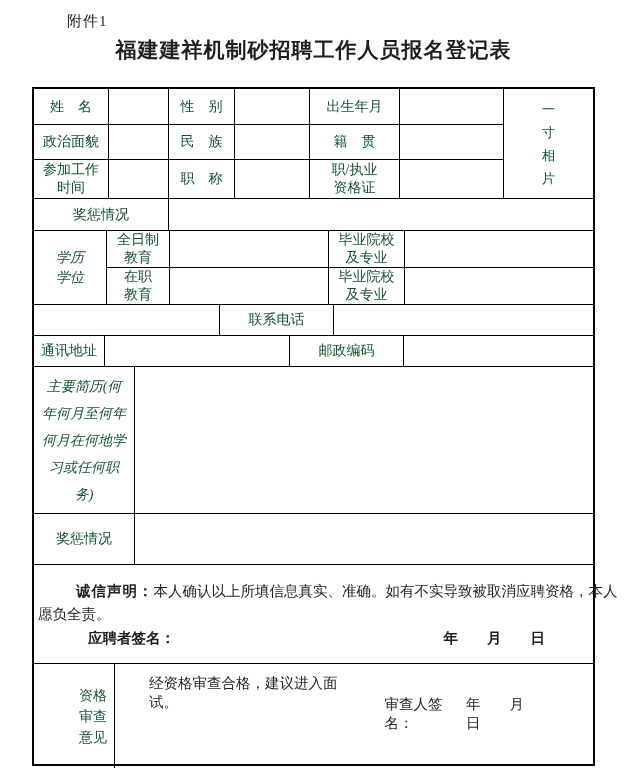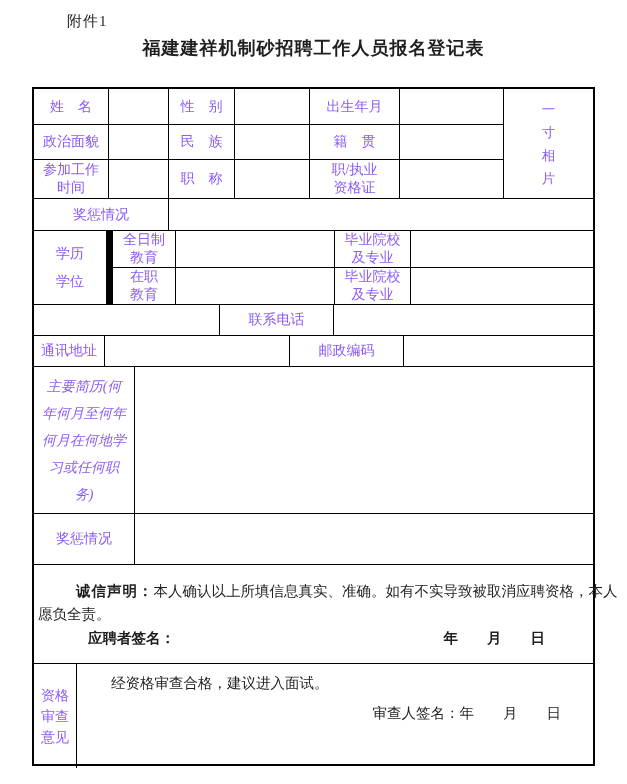--- a/index.html
+++ b/index.html
@@ -11,73 +11,73 @@
     font-family:"Liberation Serif","DejaVu Serif",serif;
     color:#1f1f1f;
     overflow:hidden;
   }
   .attachment {
     position:absolute; left:67px; top:12px;
     font-size:15px; letter-spacing:1px;
   }
   .title {
     position:absolute; left:0; top:36px; width:627px;
-    text-align:center; font-size:18px; font-weight:bold;
+    text-align:center; font-size:21px; font-weight:bold;
     letter-spacing:1px;
   }
   .tbl {
     position:absolute; left:32px; top:87px;
     width:563px; height:679px;
     border:2px solid #000;
   }
   .row { display:flex; width:100%; }
   .bt { border-top:1px solid #000; }
   .cell {
     display:flex; align-items:center; justify-content:center;
     text-align:center; font-size:14px; line-height:18px;
     white-space:pre-line;
   }
   .row > .cell:not(:first-child){ border-left:1px solid #000; }
-  .lab { color:#8b5cf6; }
+  .lab { color:#14532d; }
   .h35{height:35px}.h39{height:39px}.h32{height:32px}
   .h36{height:36px}.h38{height:38px}.h31{height:31px}
   .w74{width:74px}.w60{width:60px}.w66{width:66px}.w75{width:75px}
   .w90{width:90px}.w134{width:134px}.w62{width:62px}
   .w159{width:159px}.w76{width:76px}.w70{width:70px}.w185{width:185px}
   .w114{width:114px}.w100{width:100px}
   .flex1{flex:1}
   
   .sec1 { display:flex; height:109px; }
   .sec1-left { width:469px; display:flex; flex-direction:column; }
   .photo-cell {
     flex:1; border-left:1px solid #000;
     display:flex; align-items:center; justify-content:center;
     text-align:center; font-size:13.5px; line-height:23px;
     white-space:pre-line;
   }
   
   .sec-edu { display:flex; height:74px; }
   .edu-label { width:72px; display:flex; align-items:center; justify-content:center;
-    text-align:center; font-size:14px; line-height:28px; white-space:pre-line; }
-  .edu-right { flex:1; border-left:7px solid #000000; display:flex; flex-direction:column; }
+    text-align:center; font-size:14px; line-height:20px; white-space:pre-line;font-style:italic; }
+  .edu-right { flex:1; border-left:1px solid #000000; display:flex; flex-direction:column; }
   .edu-right .row > .cell:first-child { border-left:none; }
   
   .h147{height:147px}.h51{height:51px}
   .resume-label{ line-height:27px;font-style:italic; }
   
   .decl {
     height:99px; border-top:1px solid #000;
     padding:15px 4px 0 4px; font-size:14.5px; line-height:23px;
   }
   .decl-l1 { white-space:nowrap; padding-left:38px; }
   .decl-l1 b { letter-spacing:1px; }
   .sig-row { display:flex; justify-content:space-between; align-items:center; }
   .decl .sig-row { margin-left:50px; margin-right:44px; margin-top:1px;font-weight:bold; }
   
-  .review { height:105px; border-top:1px solid #000; display:flex; }
+  .review { height:105px; border-top:1px solid #000; display:flex;padding-left:38px; }
   .review-label { width:42px; display:flex; align-items:center; justify-content:center;
     text-align:center; font-size:14px; line-height:21px; white-space:pre-line; }
   .review-body { flex:1; border-left:1px solid #000; display:flex; flex-direction:row;
     justify-content:space-between; padding:10px 0 15px 0; font-size:14.5px; }
   .review-comment { margin-left:34px; }
   .review-body .sig-row { margin-left:32px; margin-right:32px; }
 </style>
 </head>
 <body>
 

